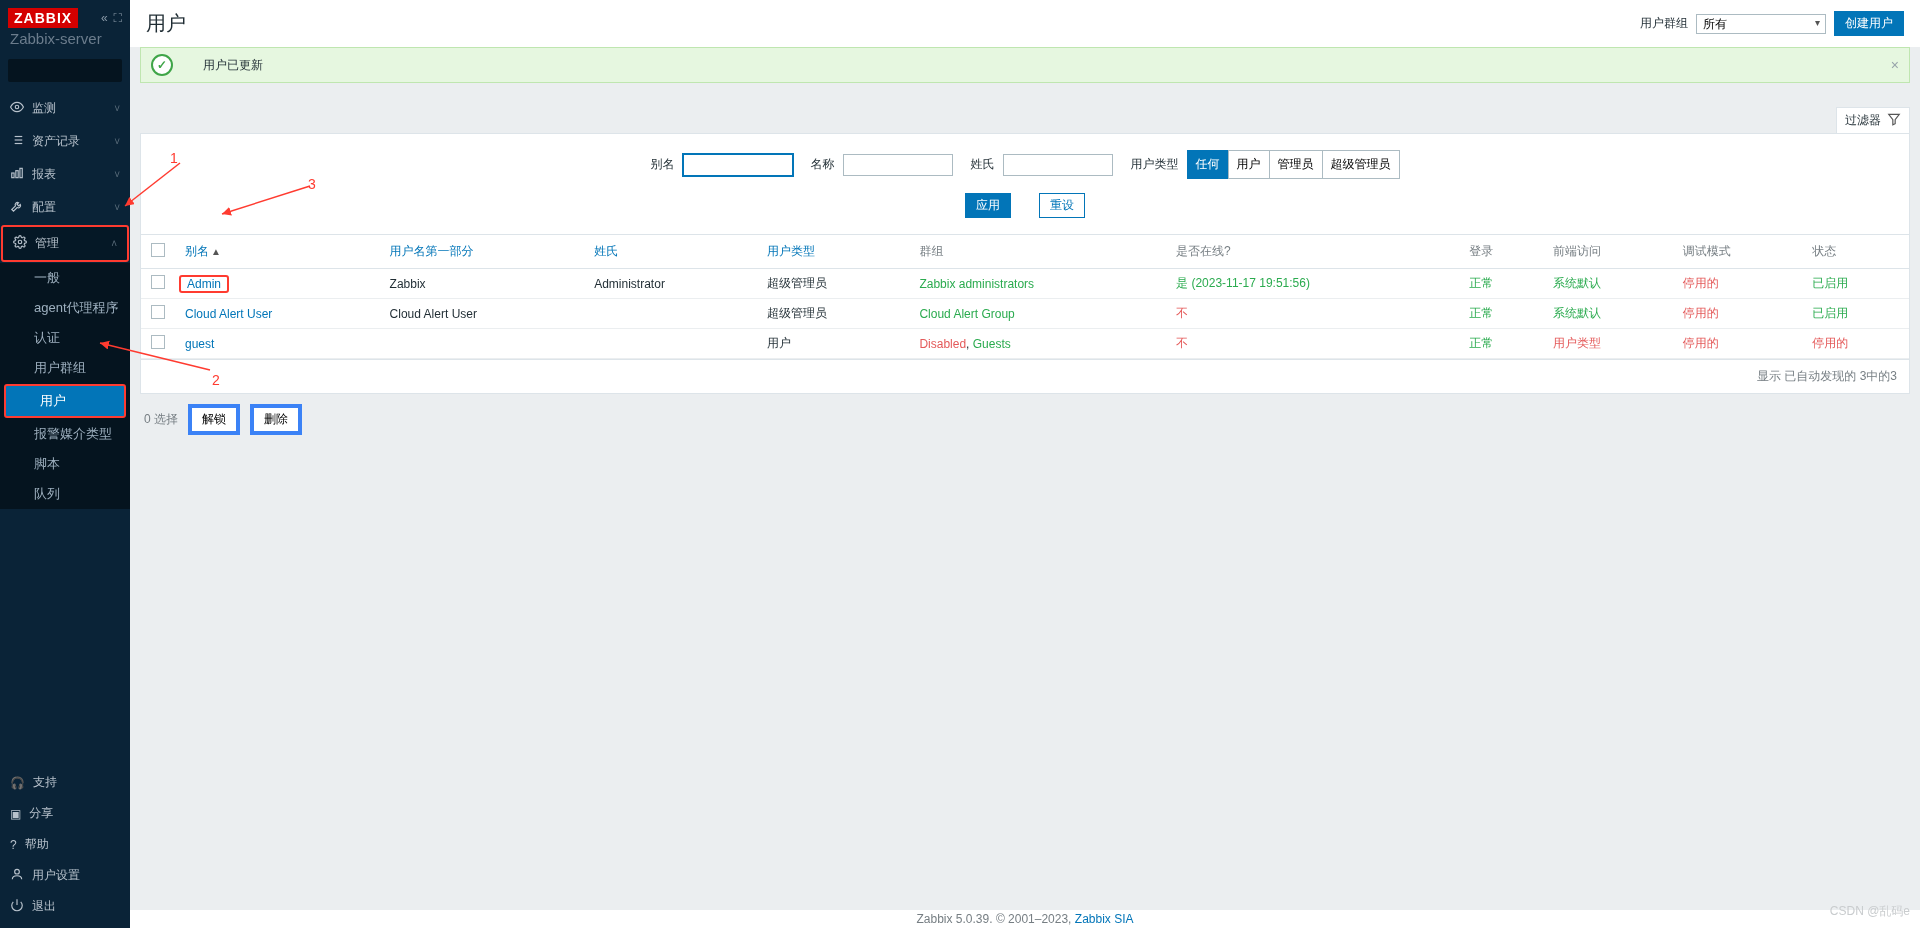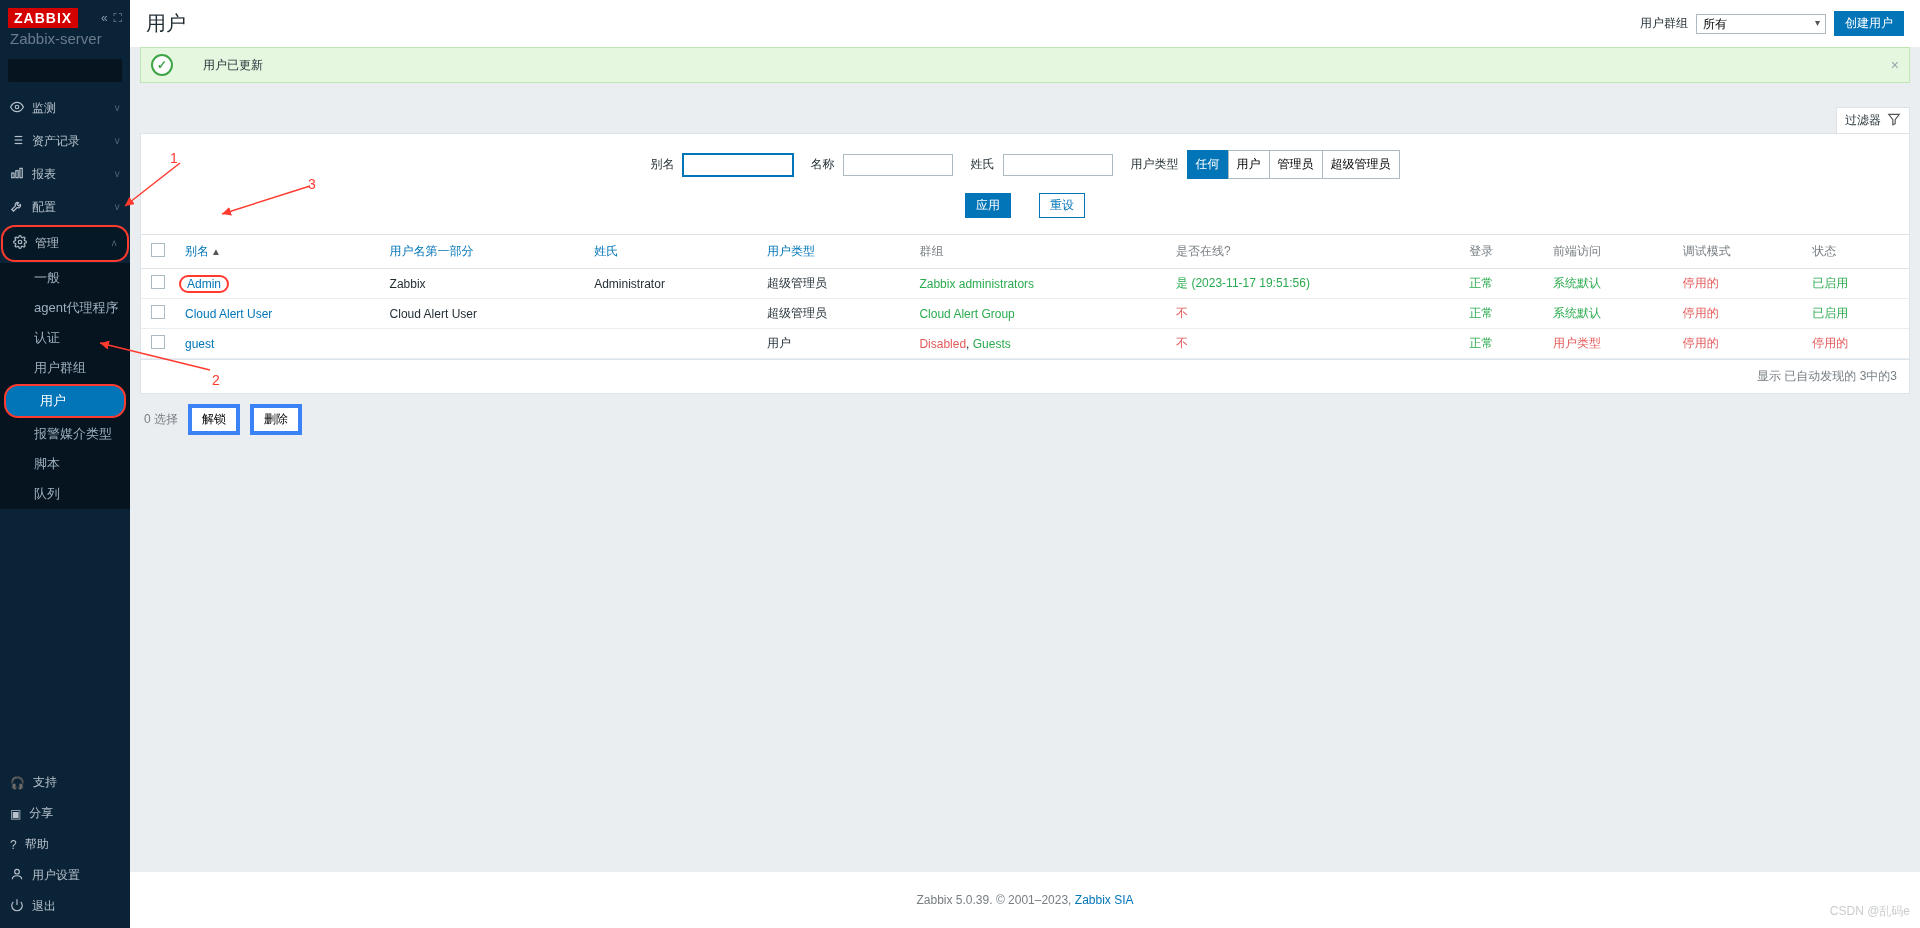--- a/index.html
+++ b/index.html
@@ -15,21 +15,21 @@
 .search-icon { color: #8a9aa8; }
 .nav { flex: 1; }
 .nav-item { display: flex; align-items: center; padding: 8px 10px; color: #b8c2cc; cursor: pointer; gap: 8px; }
 .nav-item .chev { margin-left: auto; color: #5a6c7a; font-size: 10px; }
 .nav-item.open { background: #051826; }
 .nav-sub { background: #05141f; }
 .nav-sub-item { padding: 6px 10px 6px 34px; color: #9eb0bf; cursor: pointer; font-size: 13px; }
 .nav-sub-item.active { background: #0275b8; color: #fff; }
 .bottom-nav { margin-top: auto; padding-bottom: 6px; }
 .bottom-nav .nav-item { padding: 7px 10px; }
-.highlight-box { border: 2px solid #ff3b30; border-radius: 14px; }
+.highlight-box { border: 2px solid #ff3b30; border-radius: 3px; }
 .main { flex: 1; background: #fff; display: flex; flex-direction: column; }
 .header-bar { display: flex; align-items: center; padding: 10px 16px; gap: 10px; }
 .page-title { font-size: 20px; color: #1f2c33; }
 .header-right { margin-left: auto; display: flex; align-items: center; gap: 8px; }
 .sel { border: 1px solid #acbbc2; padding: 2px 22px 2px 6px; background: #fff; font-size: 12px; appearance: none; min-width: 130px; position: relative;}
 .sel-wrap { position: relative; }
 .sel-wrap::after { content: "▾"; position: absolute; right: 6px; top: 3px; color: #555; pointer-events: none; font-size: 10px;}
 .btn-primary { background: #0275b8; color: #fff; border: 1px solid #0275b8; padding: 3px 10px; cursor: pointer; font-size: 12px; }
 .btn-default { background: #fff; color: #0275b8; border: 1px solid #0275b8; padding: 3px 10px; cursor: pointer; font-size: 12px; }
 .btn-disabled { background: #fff; color: #000000; border: 4px solid #3b82f6; padding: 3px 10px; font-size: 12px; cursor: default; }
@@ -55,21 +55,21 @@
 th { text-align: left; padding: 8px 10px; color: #0275b8; font-weight: normal; border-bottom: 1px solid #dde4e9; cursor: pointer; font-size: 12px;}
 th.nolink { color: #767e83; cursor: default; }
 td { padding: 6px 10px; border-bottom: 1px solid #ebeef0; font-size: 12px; }
 th .sort-arrow { color: #555; font-size: 10px; margin-left: 2px;}
 .link { color: #0275b8; cursor: pointer; }
 .green { color: #2bab4f; }
 .red { color: #e45959; }
 .checkbox { width: 14px; height: 14px; border: 1px solid #acbbc2; display: inline-block; background: #fff; cursor: pointer;}
 .table-footer { display: flex; justify-content: flex-end; padding: 8px 12px; color: #767e83; font-size: 12px; background:#fff; border:1px solid #dde4e9; border-top:none;}
 .bulk-bar { display: flex; align-items: center; gap: 10px; padding: 10px 4px; color: #767e83; font-size: 12px;}
-.page-footer { text-align: center; padding: 21px; color: #767e83; font-size: 12px; border-top: 0; }
+.page-footer { text-align: center; padding: 2px; color: #767e83; font-size: 12px; border-top: 0; }
 .page-footer a { color: #0275b8; text-decoration: none; }
 .watermark { position: fixed; bottom: 8px; right: 10px; color: #c9ccce; font-size: 12px;}
 .annot { position: absolute; color: #ff3b30; font-size: 14px; font-weight: normal; pointer-events: none; }
 .arrow-svg { position: absolute; pointer-events: none; }
 .relpos { position: relative; }
 </style>
 </head>
 <body>
 
 <div class="layout">

